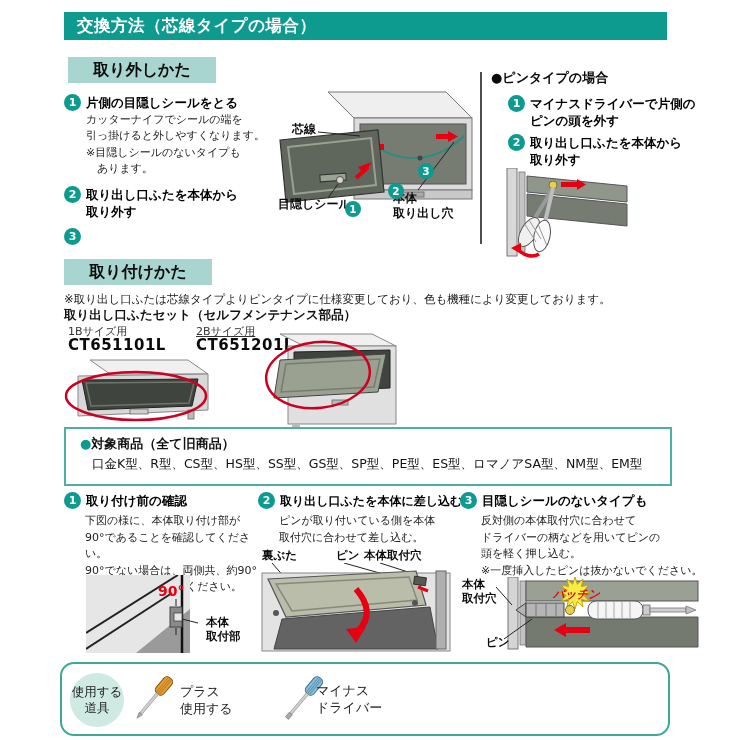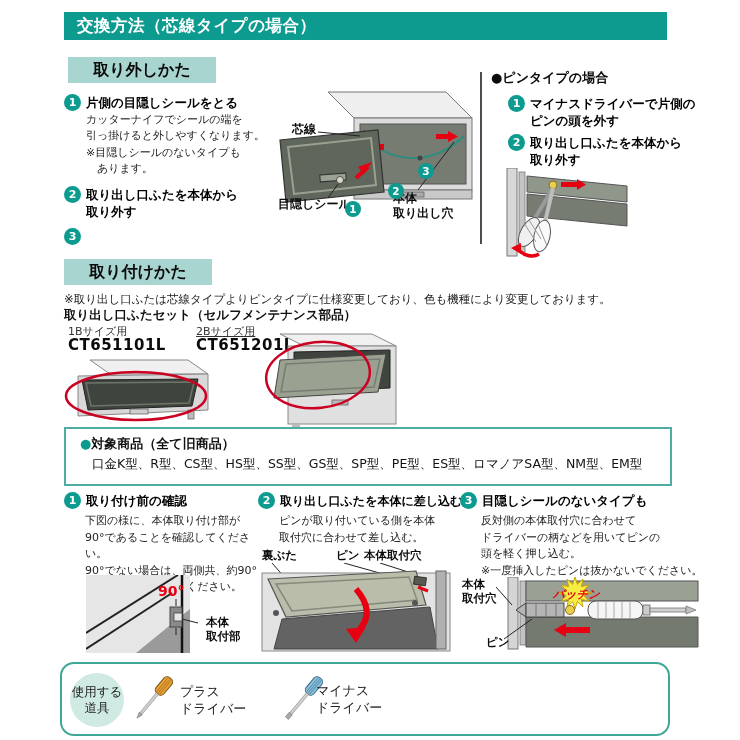--- a/index.html
+++ b/index.html
@@ -288,21 +288,21 @@
       <svg width="46" height="62" viewBox="0 0 46 62">
         <g transform="rotate(40 23 31)">
           <rect x="18" y="4" width="10" height="20" rx="4" fill="#E8A23C" stroke="#7a5510" stroke-width="1"></rect>
           <path d="M21,5 L21,23 M23,5 L23,23 M25,5 L25,23" stroke="#c07d1e" stroke-width="1"></path>
           <rect x="21.6" y="24" width="2.8" height="26" fill="#cfcfcf" stroke="#888" stroke-width=".6"></rect>
           <polygon points="21,50 25,50 23,56" fill="#aaa" stroke="#777" stroke-width=".6"></polygon>
         </g>
       </svg>
     </div>
     <div class="abs tool-name pre" style="left:118px;top:20px;">プラス
-ドライバー</div>
+使用する</div>
     <div class="abs" style="left:218px;top:4px;">
       <svg width="46" height="62" viewBox="0 0 46 62">
         <g transform="rotate(40 23 31)">
           <rect x="18" y="4" width="10" height="20" rx="4" fill="#8FC0DA" stroke="#3a6e8c" stroke-width="1"></rect>
           <path d="M21,5 L21,23 M23,5 L23,23 M25,5 L25,23" stroke="#5b93b3" stroke-width="1"></path>
           <rect x="21.6" y="24" width="2.8" height="26" fill="#cfcfcf" stroke="#888" stroke-width=".6"></rect>
           <rect x="21" y="50" width="4" height="6" fill="#aaa" stroke="#777" stroke-width=".6"></rect>
         </g>
       </svg>
     </div>

